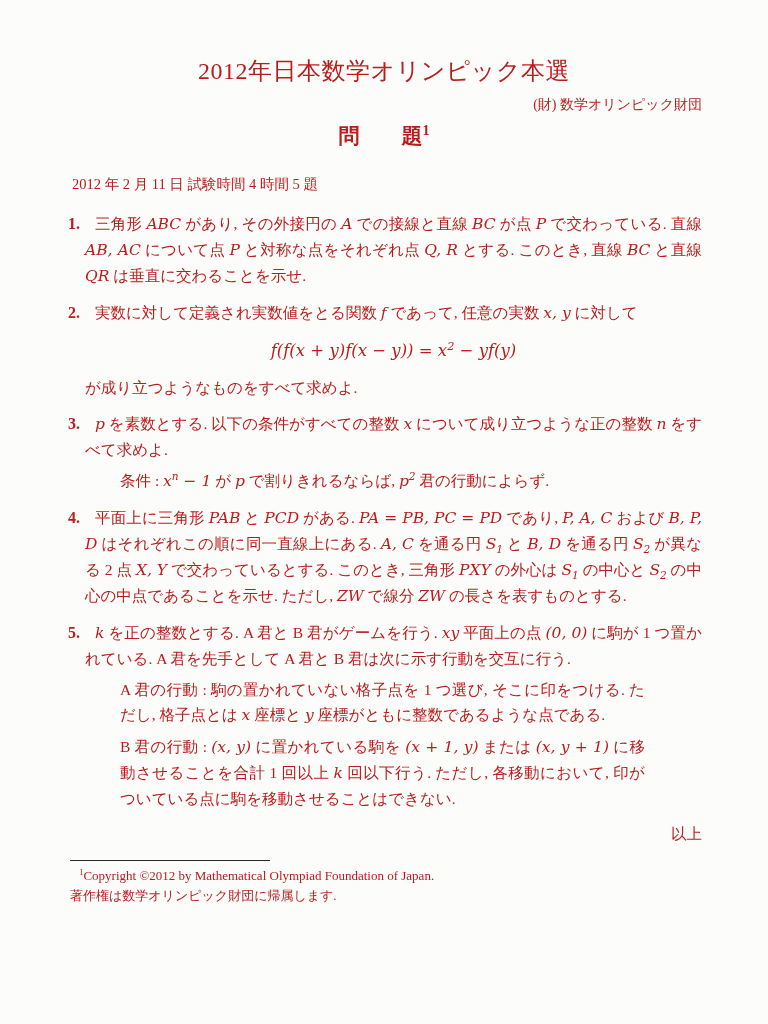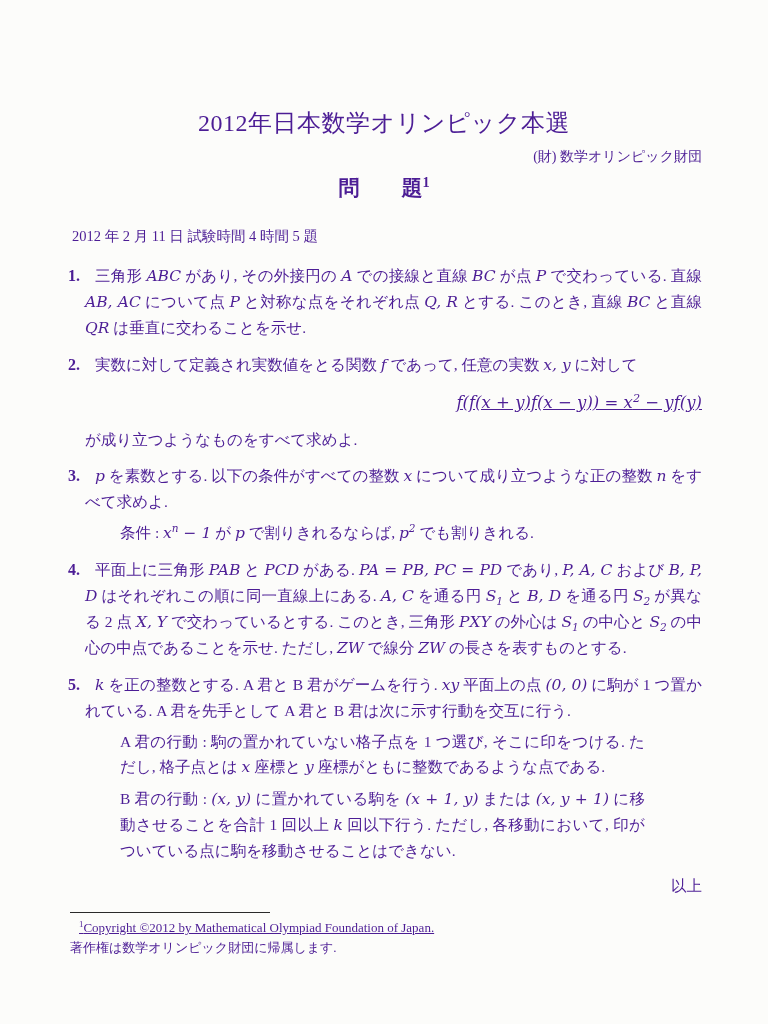--- a/index.html
+++ b/index.html
@@ -1,37 +1,37 @@
 <!DOCTYPE html>
 <html><head>
 <meta charset="utf-8">
 <style>
   html,body{margin:0;padding:0;background:#ffffff;}
   .page{
     width:768px;height:1024px;box-sizing:border-box;position:relative;overflow:hidden;
-    background:#fcfcfa;color:#4c1d95;
+    background:#fcfcfa;color:#b91c1c;
     font-family:"Liberation Serif","DejaVu Serif",serif;
     font-size:15.5px;line-height:25px;
-    padding-top:108px;
+    padding-top:56px;
   }
   .doc-title{text-align:center;font-size:24px;line-height:30px;font-weight:500;letter-spacing:0.5px;}
   .org-line{text-align:right;margin:7px 66px 0 0;font-size:14px;line-height:24px;}
   .sheet-heading{text-align:center;margin-top:5px;font-size:21px;line-height:28px;font-weight:600;}
   .date-line{margin:23px 66px 16px 72px;font-size:14.5px;line-height:22px;}
   .problem{position:relative;margin:11px 66px 0 68px;padding-left:17px;}
   .pnum{position:absolute;left:0;top:0;font-weight:700;font-size:16px;}
   .ptext{margin:0;text-align:justify;}
   .ptext.first{text-indent:10px;}
-  .formula{text-align:right;margin:11px 0;font-size:16.5px;line-height:27px;text-decoration:underline;}
+  .formula{text-align:center;margin:11px 0;font-size:16.5px;line-height:27px;}
   .indent-block{margin:6px 57px 6px 35px;text-align:justify;}
   .outer-p{margin:8px 66px 0 70px;text-align:justify;}
   .end-mark{text-align:right;margin:10px 66px 0 0;}
   .footnote{margin:14px 60px 0 70px;font-size:13px;line-height:20px;}
   .footnote-rule{border:0;border-top:1.3px solid #2a2a2a;width:200px;margin:0 0 5px 0;}
-  .fn-line1{text-indent:9px;text-decoration:underline;}
+  .fn-line1{text-indent:9px;}
   .math{font-style:italic;font-family:"DejaVu Serif",serif;}
   sup{font-size:68%;line-height:0;}
   sub{font-size:68%;line-height:0;}
 </style>
 </head>
 <body>
 
 <div class="page">
 
   <div class="doc-title">2012年日本数学オリンピック本選</div>
@@ -50,21 +50,21 @@
   <section class="problem">
     <span class="pnum">2.</span>
     <p class="ptext first"><span>実数に対して定義され実数値をとる関数 </span><span class="math">f</span><span> であって, 任意の実数 </span><span class="math">x, y</span><span> に対して</span></p>
     <p class="formula"><span class="math">f(f(x + y)f(x − y)) = x</span><sup class="math">2</sup><span class="math"> − yf(y)</span></p>
     <p class="ptext"><span>が成り立つようなものをすべて求めよ.</span></p>
   </section>
 
   <section class="problem">
     <span class="pnum">3.</span>
     <p class="ptext first"><span class="math">p</span><span> を素数とする. 以下の条件がすべての整数 </span><span class="math">x</span><span> について成り立つような正の整数 </span><span class="math">n</span><span> をすべて求めよ.</span></p>
-    <p class="indent-block"><span>条件 : </span><span class="math">x</span><sup class="math">n</sup><span class="math"> − 1</span><span> が </span><span class="math">p</span><span> で割りきれるならば, </span><span class="math">p</span><sup class="math">2</sup><span> でも割りきれる.</span></p>
+    <p class="indent-block"><span>条件 : </span><span class="math">x</span><sup class="math">n</sup><span class="math"> − 1</span><span> が </span><span class="math">p</span><span> で割りきれるならば, </span><span class="math">p</span><sup class="math">2</sup><span> 君の行動によらず.</span></p>
   </section>
 
   <section class="problem">
     <span class="pnum">4.</span>
     <p class="ptext first"><span>平面上に三角形 </span><span class="math">PAB</span><span> と </span><span class="math">PCD</span><span> がある. </span><span class="math">PA = PB, PC = PD</span><span> であり, </span><span class="math">P, A, C</span><span> および </span><span class="math">B, P, D</span><span> はそれぞれこの順に同一直線上にある.  </span><span class="math">A, C</span><span> を通る円 </span><span class="math">S</span><sub class="math">1</sub><span> と </span><span class="math">B, D</span><span> を通る円 </span><span class="math">S</span><sub class="math">2</sub><span> が異なる 2 点 </span><span class="math">X, Y</span><span> で交わっているとする. このとき, 三角形 </span><span class="math">PXY</span><span> の外心は </span><span class="math">S</span><sub class="math">1</sub><span> の中心と </span><span class="math">S</span><sub class="math">2</sub><span> の中心の中点であることを示せ. ただし, </span><span class="math">ZW</span><span> で線分 </span><span class="math">ZW</span><span> の長さを表すものとする.</span></p>
   </section>
 
   <section class="problem">
     <span class="pnum">5.</span>
     <p class="ptext first"><span class="math">k</span><span> を正の整数とする. A 君と B 君がゲームを行う. </span><span class="math">xy</span><span> 平面上の点 </span><span class="math">(0, 0)</span><span> に駒が 1 つ置かれている. A 君を先手として A 君と B 君は次に示す行動を交互に行う.</span></p>

